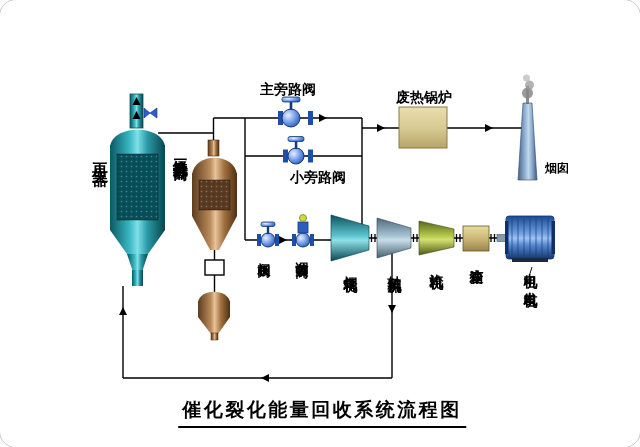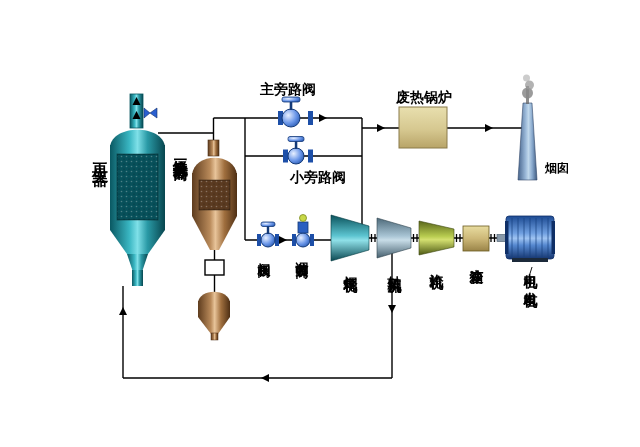--- a/index.html
+++ b/index.html
@@ -1,19 +1,20 @@
 <!DOCTYPE html>
 <html><head>
 <meta charset="utf-8">
 <style>
   html,body{margin:0;padding:0;background:#fff;}
   .scene{
     position:relative;width:640px;height:447px;background:#ffffff;
     outline:1px solid #c9c9c9;overflow:hidden;
     font-family:"Liberation Serif", serif;
+    border-radius:16px;
   }
   .scene svg{position:absolute;left:0;top:0;}
   .vlabel{
     position:absolute;writing-mode:vertical-rl;text-orientation:upright;
     font-weight:bold;color:#000;transform:translateX(-50%);
     font-family:"Liberation Serif", serif;white-space:nowrap;line-height:1;
   }
   .hlabel{
     position:absolute;font-weight:bold;color:#000;transform:translateX(-50%);
     font-family:"Liberation Serif", serif;white-space:nowrap;
@@ -252,14 +253,15 @@
   <div class="vlabel" style="left:436px;top:263px;font-size:14px;letter-spacing:1px;">汽轮机</div>
 
   <div class="vlabel" style="left:476px;top:257px;font-size:14px;letter-spacing:1px;">变速箱</div>
 
   <div class="vlabel" style="left:530px;top:263px;font-size:14px;letter-spacing:1px;">电机/发电机</div>
 
   <div class="hlabel" style="left:424px;top:89px;font-size:14px;text-align:right;">废热锅炉</div>
 
   <div class="hlabel" style="left:557px;top:160px;font-size:12px;">烟囱</div>
 
+  <div class="title">催化裂化能量回收系统流程图</div>
 
 </div>
 
 </body></html>

